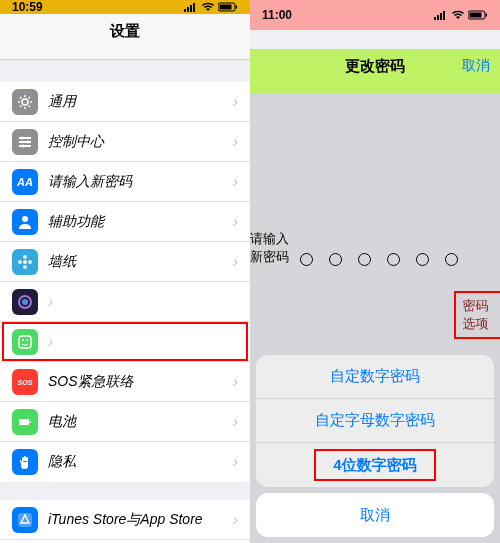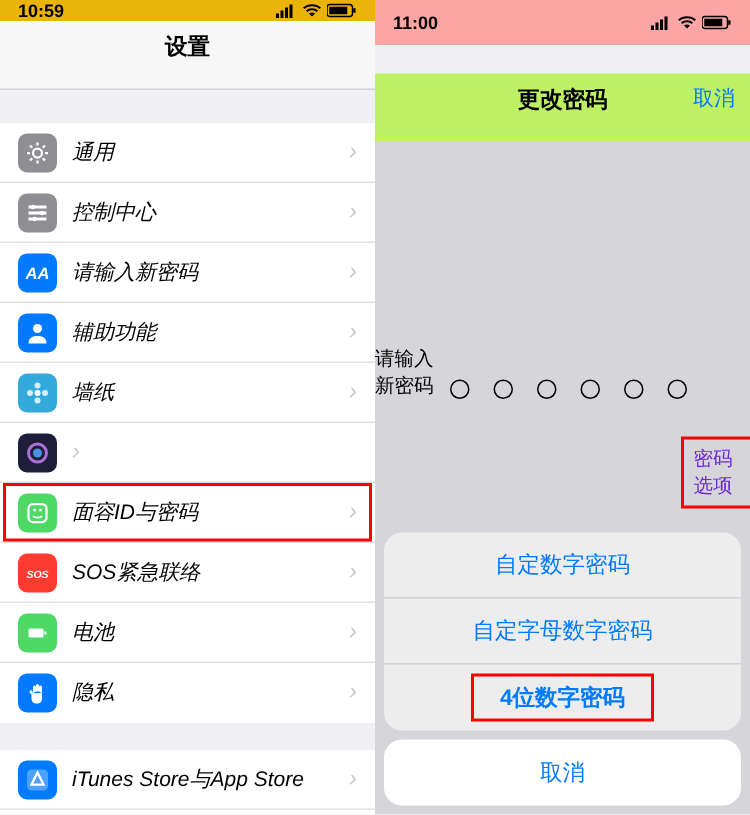--- a/index.html
+++ b/index.html
@@ -16,21 +16,21 @@
 .icon-box { width: 26px; height: 26px; border-radius: 6px; display: flex; align-items: center; justify-content: center; margin-right: 10px; color: #0f172a; flex-shrink: 0; }
 .icon-box svg { width: 16px; height: 16px; }
 .label { flex: 1; font-size: 14px; color: #000; }
 .chev { color: #c7c7cc; font-size: 16px; }
 .highlight { position: absolute; border: 2px solid #ff0000; pointer-events: none; }
 .phone2-body { flex: 1; background: #d6d6da; display: flex; flex-direction: column; }
 .passcode-area { flex: 1; display: flex; flex-direction: row; align-items: center; padding-top: 70px; }
 .prompt { font-size: 13px; color: #000; margin-bottom: 24px; }
 .dots { display: flex; gap: 16px; }
 .dot { width: 13px; height: 13px; border-radius: 50%; border: 1.2px solid #000; }
-.options-link { margin-top: 110px; font-size: 13px; color: #6d28d9; position: relative; padding: 2px 4px; }
+.options-link { margin-top: 110px; font-size: 13px; color: #7f1d1d; position: relative; padding: 2px 4px; }
 .sheet { background: #f0f0f0e0; border-radius: 12px; margin: 0 6px 6px; overflow: hidden; }
 .sheet-row { height: 44px; display: flex; align-items: center; justify-content: center; font-size: 15px; color: #007aff; border-bottom: 0.5px solid #d1d1d6; position: relative; }
 .sheet-row:last-child { border-bottom: none; font-weight: bold; }
 .sheet-cancel { background: #fff; border-radius: 12px; margin: 0 6px 6px; height: 44px; display: flex; align-items: center; justify-content: center; font-size: 15px; color: #007aff; font-weight: 500; }
 .status2 { background: #fca5a5; }
 .header2 { background: #bef264; border-bottom: none; margin-top: 19px; }
 </style>
 </head>
 <body>
 
@@ -126,21 +126,20 @@
         </div>
         <div class="row">
           <div class="icon-box" style="background:#4cd964">
             <svg viewBox="0 0 16 16">
               <rect x="2" y="2" width="12" height="12" rx="3" fill="none" stroke="#fff" stroke-width="1.5"></rect>
               <circle cx="6" cy="6" r="1" fill="#fff"></circle>
               <circle cx="10" cy="6" r="1" fill="#fff"></circle>
               <path d="M5 10c1 1.5 5 1.5 6 0" stroke="#fff" fill="none" stroke-width="1.2"></path>
             </svg>
           </div>
-          <span class="label">面容ID与密码</span>
           <span class="chev">›</span>
           <div class="highlight" style="inset: 0px 2px;"></div>
         </div>
         <div class="row">
           <div class="icon-box" style="background:#ff3b30">
             <svg viewBox="0 0 16 16">
               <text x="8" y="11" text-anchor="middle" font-size="7" font-weight="bold" fill="#fff">SOS</text>
             </svg>
           </div>
           <span class="label">SOS紧急联络</span>

